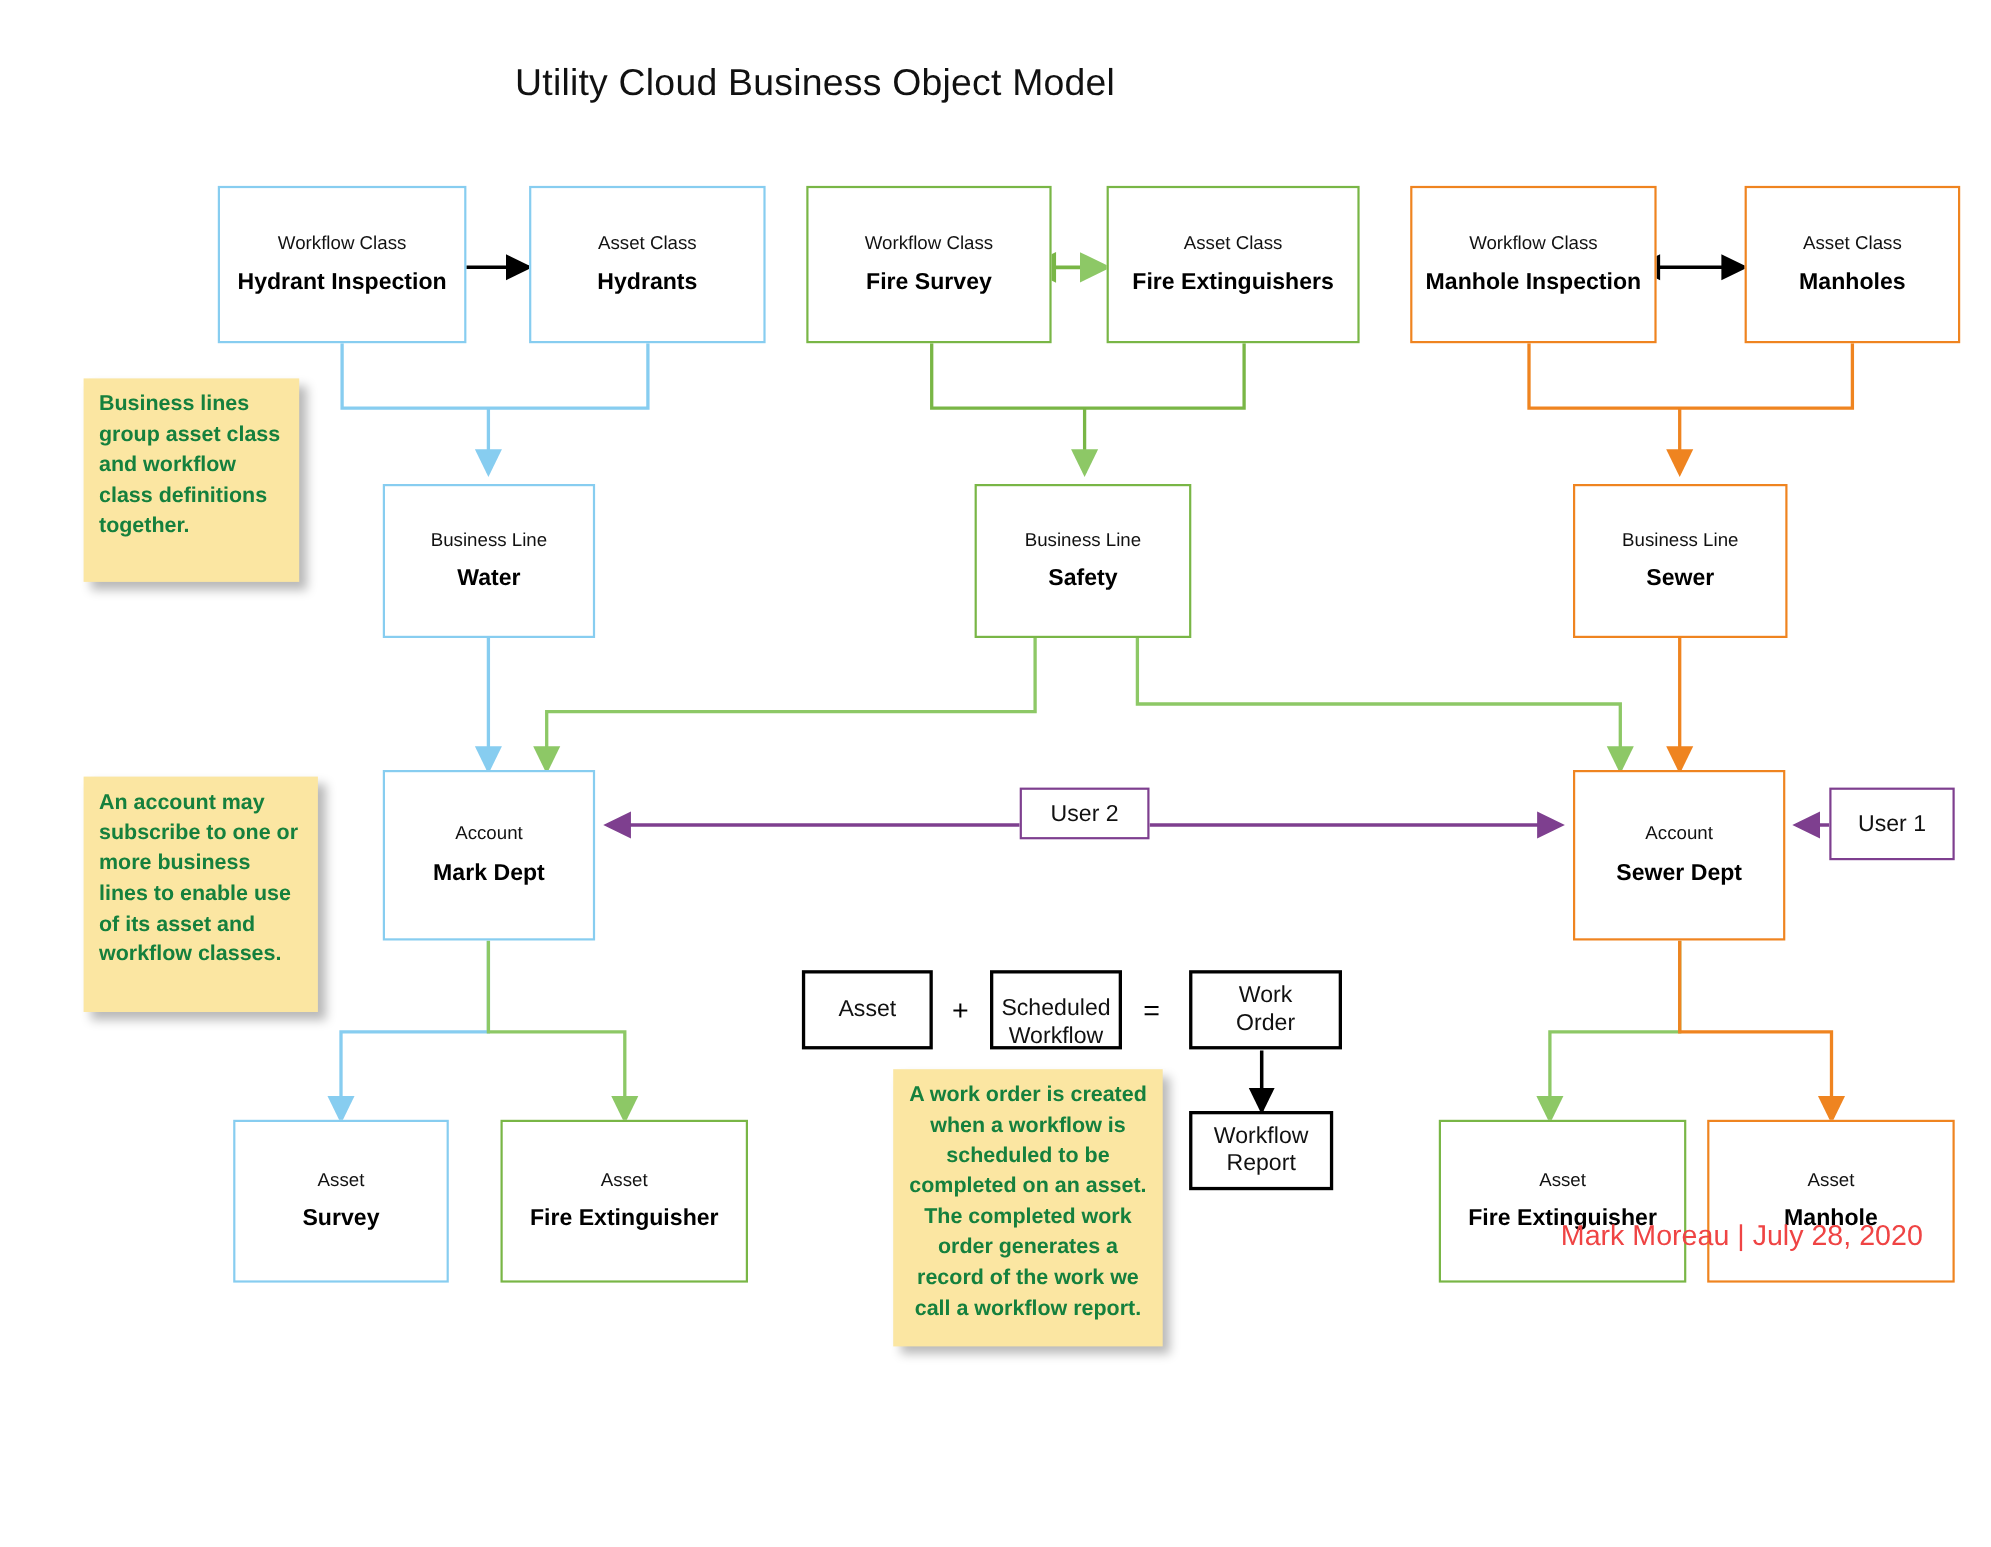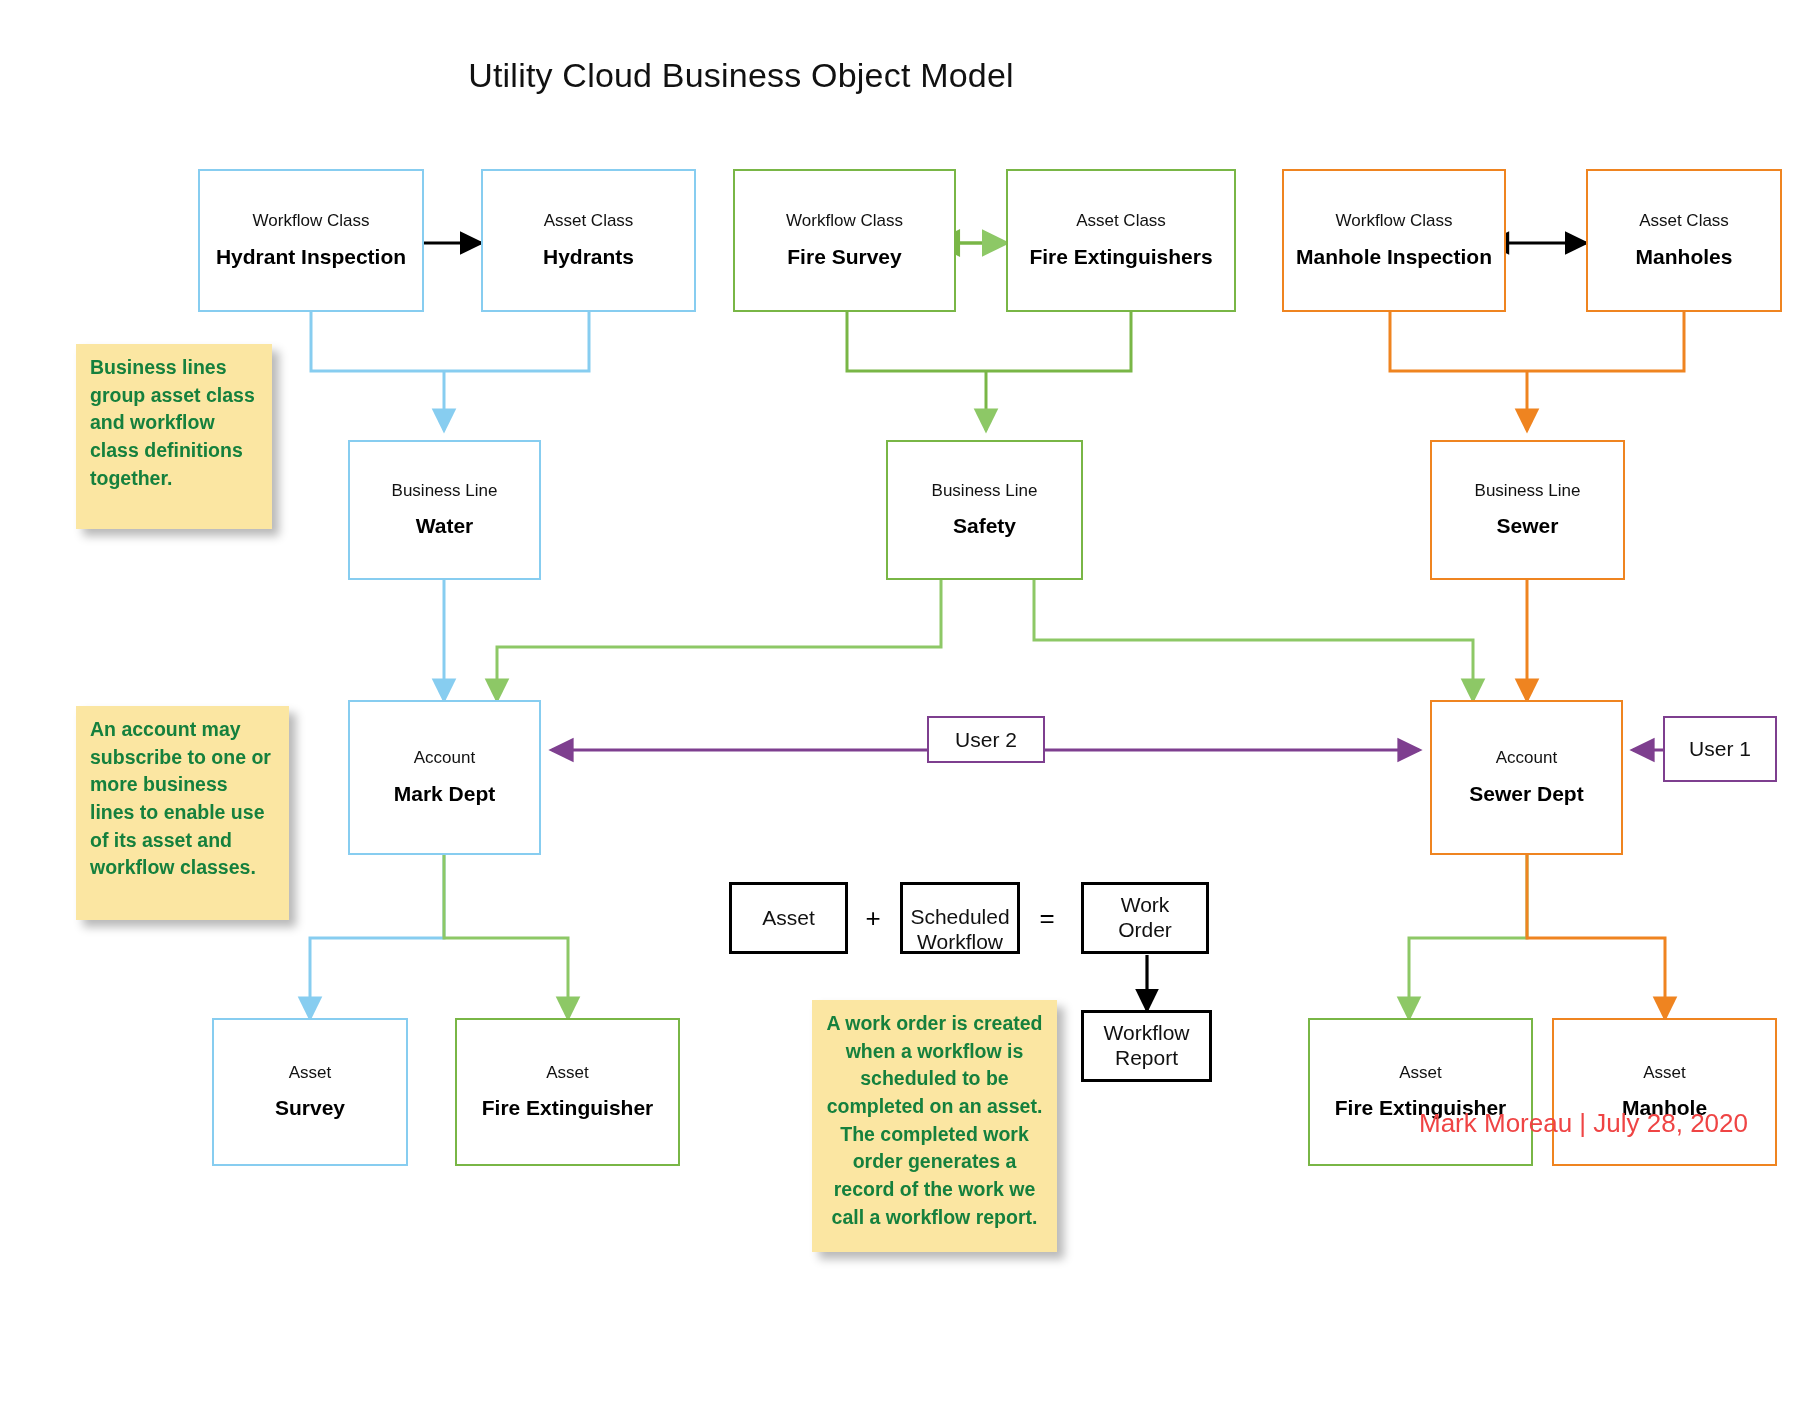--- a/index.html
+++ b/index.html
@@ -229,31 +229,31 @@
 
   <div class="op" style="left:858px;top:903px;width:30px;">+</div>
 
   <div class="node b-black single" style="left:900px;top:882px;width:120px;height:72px;">
     <span class="l1 nowrap" style="line-height:1.18;text-align:center;margin-top:24px;">Scheduled
 Workflow</span>
   </div>
 
   <div class="op" style="left:1032px;top:903px;width:30px;">=</div>
 
-  <div class="node b-black single" style="left:1081px;top:882px;width:128px;height:72px;">
+  <div class="node b-black single" style="left:1081px;top:882px;width:139px;height:72px;">
     <span class="l1 nowrap" style="line-height:1.18;text-align:center;">Work
 Order</span>
   </div>
 
   <div class="node b-black single" style="left:1081px;top:1010px;width:131px;height:72px;">
     <span class="l1 nowrap" style="line-height:1.18;text-align:center;">Workflow
 Report</span>
   </div>
 
   <div class="note left" style="left:76px;top:344px;width:196px;height:185px;">Business lines group asset class and workflow class definitions together.</div>
 
   <div class="note left" style="left:76px;top:706px;width:213px;height:214px;">An account may subscribe to one or more business lines to enable use of its asset and workflow classes.</div>
 
-  <div class="note center" style="left:812px;top:1000px;width:245px;height:252px;">A work order is created when a workflow is scheduled to be completed on an asset. The completed work order generates a record of the work we call a workflow report.</div>
+  <div class="note center" style="left:812px;top:972px;width:245px;height:252px;">A work order is created when a workflow is scheduled to be completed on an asset. The completed work order generates a record of the work we call a workflow report.</div>
 
   <div class="credit">Mark Moreau | July 28, 2020</div>
 
 </div>
 
 </body></html>

